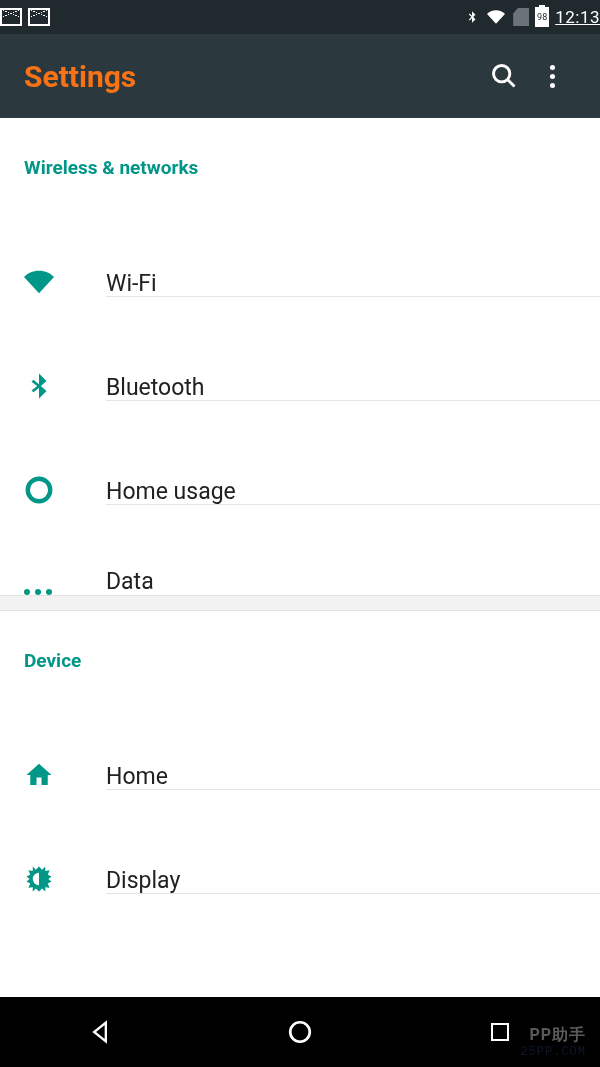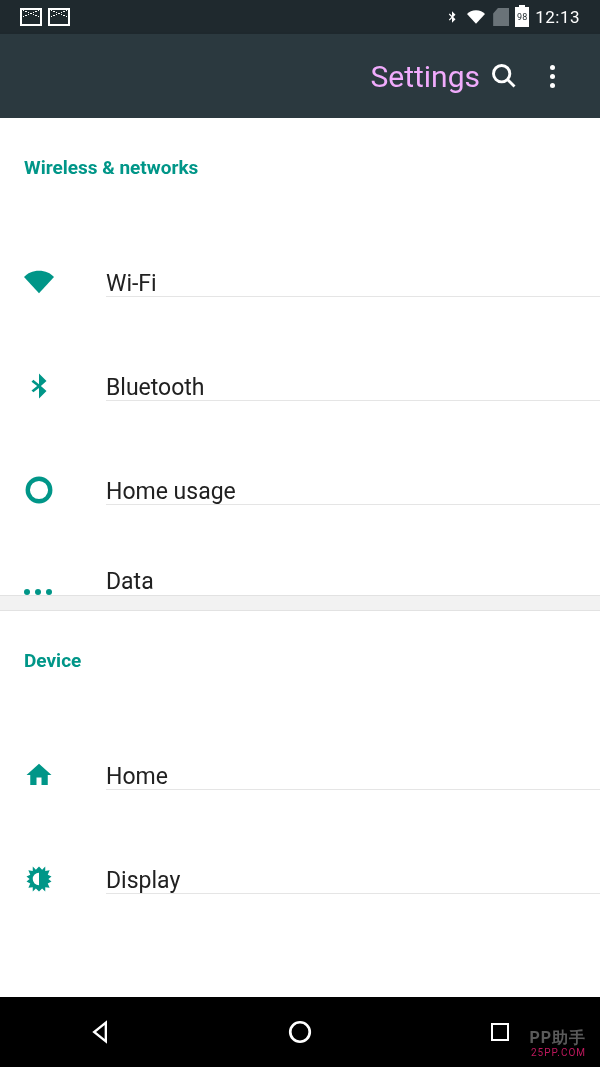--- a/index.html
+++ b/index.html
@@ -9,54 +9,53 @@
       font-family: Roboto, -apple-system, sans-serif;
       background: #ffffff;
       overflow: hidden;
       position: relative;
     }
     .statusbar {
       height: 34px;
       background: #1f292e;
       display: flex;
       align-items: center;
-      padding: 0 20px;
+      padding: 0 0;
       color: #ffffff;
       font-size: 17px;
     }
     .statusbar-left { display: flex; gap: 6px; align-items: center; }
     .statusbar-right { margin-left: auto; display: flex; gap: 6px; align-items: center; }
     .mail-icon {
       width: 22px; height: 18px;
       border: 2px solid #fff;
       position: relative;
     }
     .mail-icon::after {
       content: '';
       position: absolute;
       top: 0; left: 0; right: 0;
       height: 50%;
       background: linear-gradient(to bottom right, transparent 48%, #fff 48%, #fff 52%, transparent 52%),
                   linear-gradient(to bottom left, transparent 48%, #fff 48%, #fff 52%, transparent 52%);
     }
-    .clock { font-weight: 400; letter-spacing: 0.5px; }
+    .clock { font-weight: 400; letter-spacing: 0.5px; text-decoration: underline; }
     .appbar {
       height: 84px;
       background: #2b393f;
       display: flex;
       align-items: center;
       padding: 0 24px;
       box-shadow: 0 2px 4px rgba(0,0,0,0.2);
     }
     .appbar-title {
-      color: #f0abfc;
+      color: #f97316;
       font-size: 30px;
-      font-weight: 400;
+      font-weight: 700;
       flex: 1;
-      text-align: right;
     }
     .appbar-action {
       width: 48px; height: 48px;
       display: flex; align-items: center; justify-content: center;
       color: #fff;
     }
     .overflow-dots {
       display: flex; flex-direction: column; gap: 4px;
     }
     .overflow-dots span {
@@ -123,21 +122,21 @@
       right: 14px;
       bottom: 8px;
       text-align: right;
       color: #5a5a5a;
       font-size: 16px;
       font-weight: 700;
       letter-spacing: 1px;
       line-height: 1.2;
       pointer-events: none;
     }
-    .watermark .sub { font-size: 10px; font-weight: 400; color: #be185d; }
+    .watermark .sub { font-size: 12px; font-weight: 400; color: #0f172a; font-family: Liberation Mono, monospace; }
     .battery-box {
       width: 14px; height: 20px; border: 1.5px solid #fff; position: relative;
       display: flex; align-items: center; justify-content: center;
       font-size: 9px; color: #1f292e; background: #fff;
     }
     .battery-box::before {
       content:''; position:absolute; top:-3px; left:3px; right:3px; height:2px; background:#fff;
     }
     .sim-off {
       width: 16px; height: 18px; background: #6a7378;

